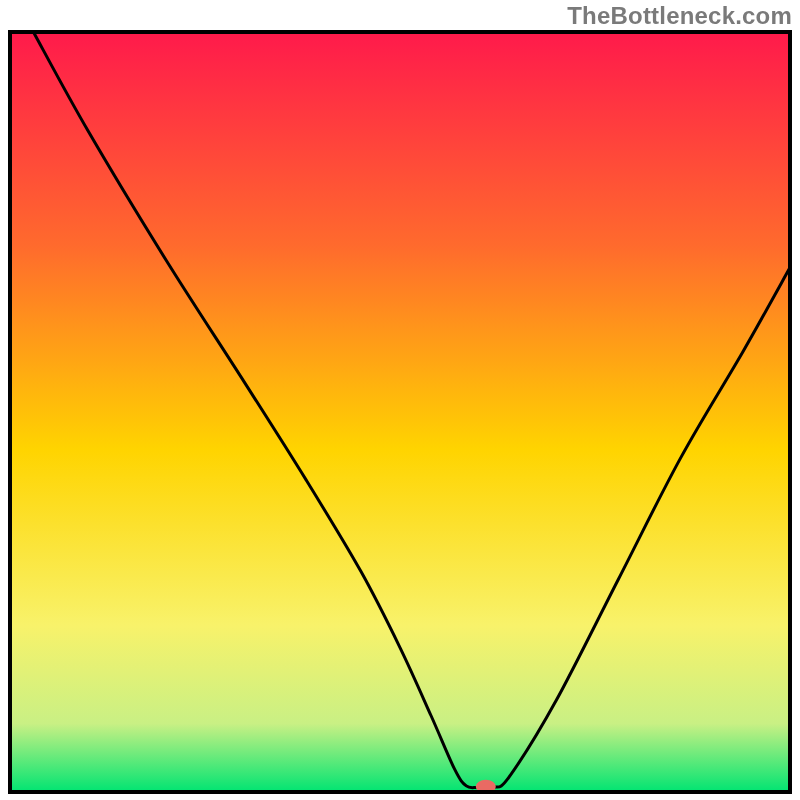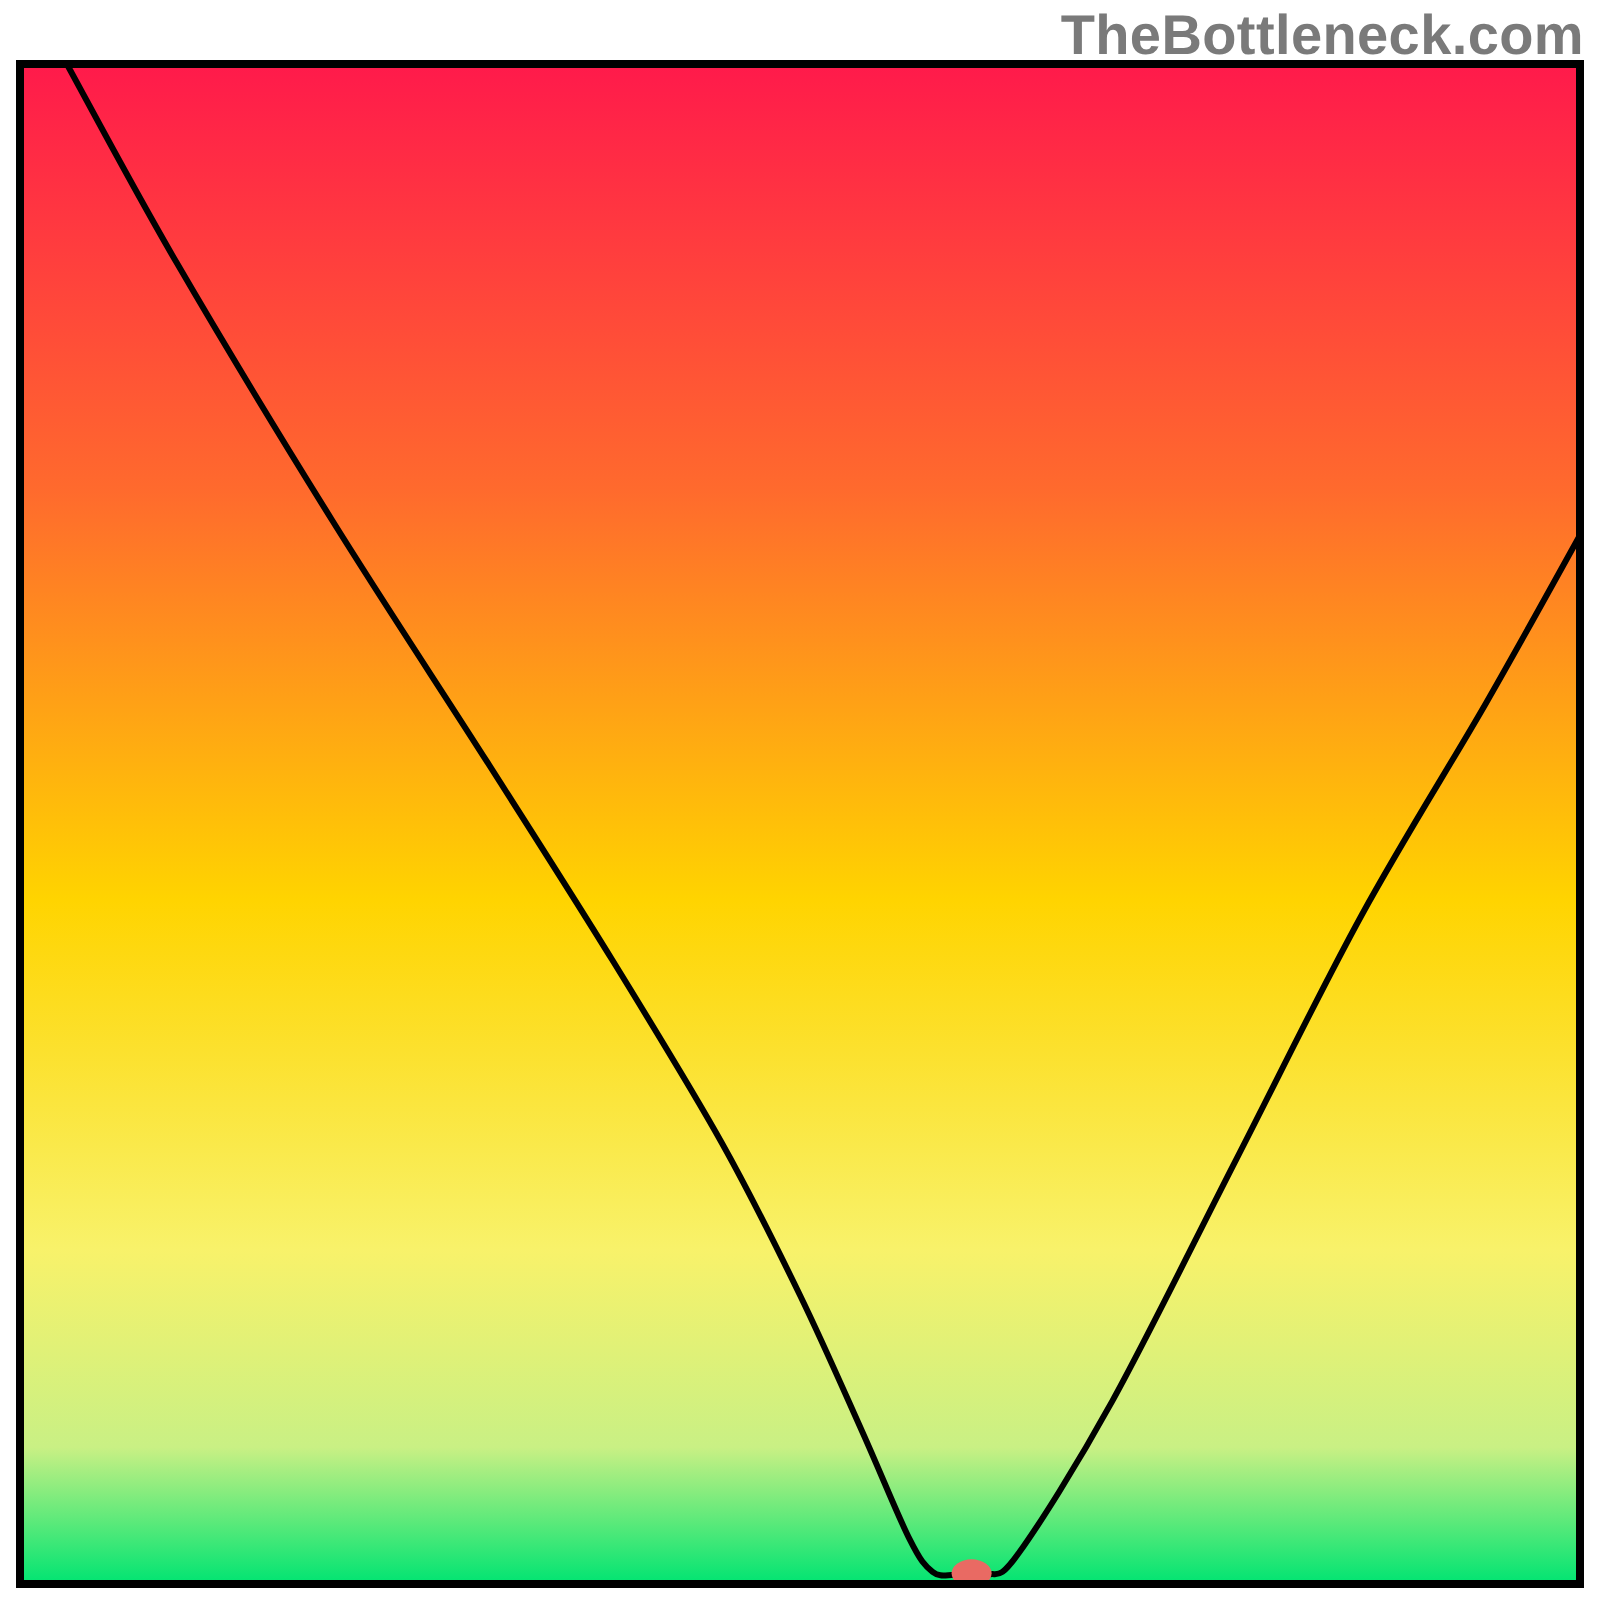--- a/index.html
+++ b/index.html
@@ -13,21 +13,21 @@
   }
   .chart-wrap {
     position: relative;
     width: 800px;
     height: 800px;
   }
   .watermark {
     position: absolute;
     top: 2px;
     right: 8px;
-    font-size: 28px;
+    font-size: 24px;
     font-weight: bold;
     color: #7a7a7a;
     letter-spacing: 0.2px;
     z-index: 5;
   }
   svg.chart {
     position: absolute;
     left: 0;
     top: 0;
     display: block;

